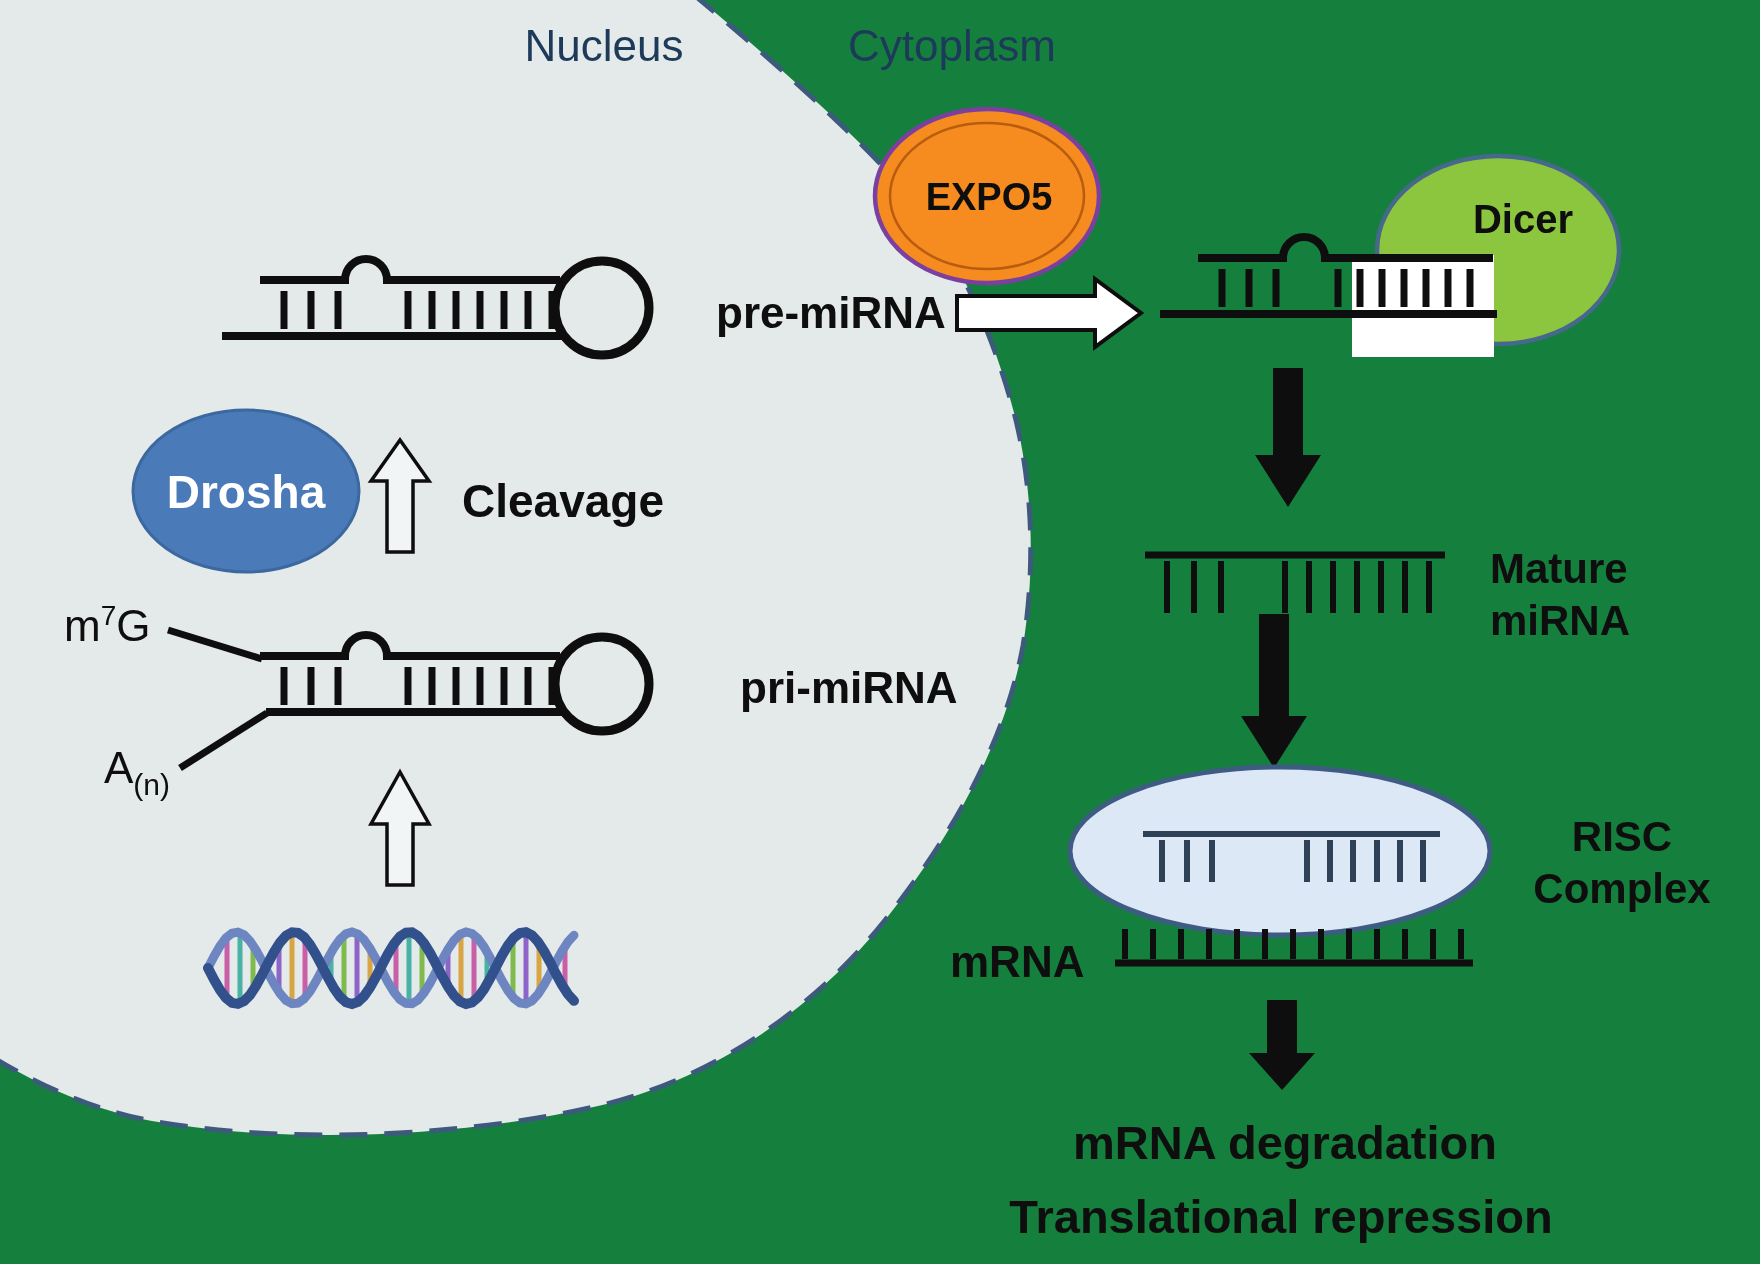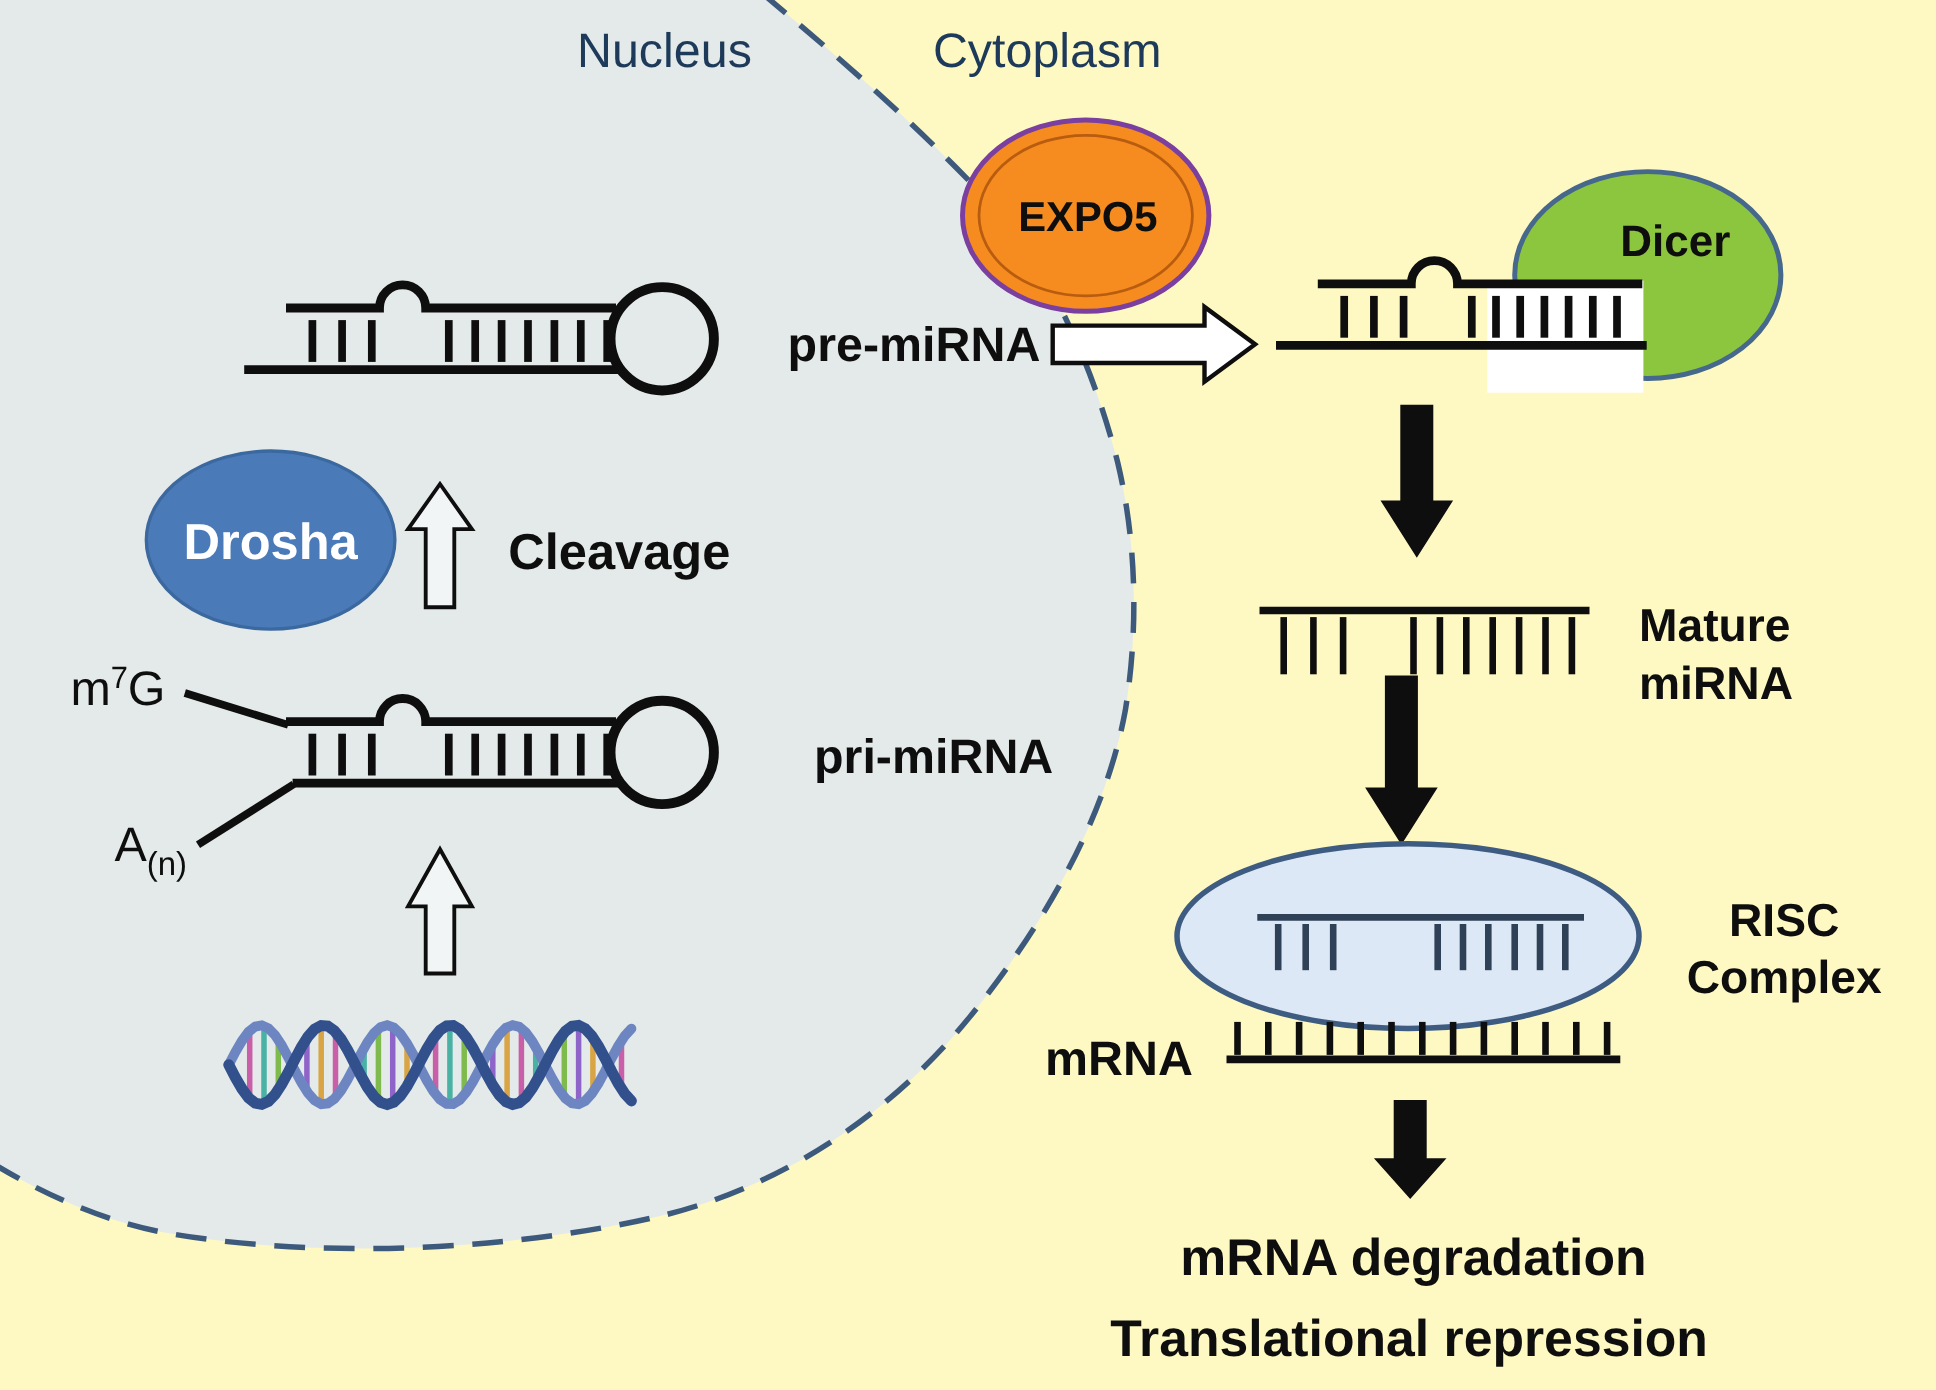--- a/index.html
+++ b/index.html
@@ -1,16 +1,16 @@
 <!DOCTYPE html>
 <html style="--background: #ffffff; --nucleus-fill: #e4eae9; --membrane-dash: #3d5a7d; --compartment-text: #1e3a5a; --diagram-black: #0e0e0e; --expo5-fill: #f68b1f; --expo5-border: #7b3fa0; --expo5-inner-ring: #b85c10; --drosha-fill: #4a7ab8; --drosha-border: #3b689f; --dicer-fill: #8cc63e; --dicer-border: #45688c; --risc-fill: #dde8f6; --risc-border: #3e5c82; --risc-strand: #2e4156; --up-arrow-fill: #f2f5f5; --dna-strand-dark: #32508c; --dna-strand-light: #6d86c2; --dna-rung-1: #c95fa8; --dna-rung-2: #49b2a5; --dna-rung-3: #7fba4c; --dna-rung-4: #8e64c8; --dna-rung-5: #d9a443;"><head>
 <meta charset="utf-8">
 <style>
   html,body{margin:0;padding:0;background:#fff;}
-  .canvas{position:relative;width:1760px;height:1264px;background:#fef9c3;overflow:hidden;
+  .canvas{position:relative;width:1760px;height:1264px;background:#15803d;overflow:hidden;
           font-family:"Liberation Sans", sans-serif;}
   svg{display:block;}
   text{font-family:"Liberation Sans", sans-serif;}
   .nucleus-fill{fill:var(--nucleus-fill);}
   .membrane{fill:none;stroke:var(--membrane-dash);stroke-width:5;stroke-dasharray:28 17;}
   .t-comp{font-size:44px;font-weight:400;fill:var(--compartment-text);}
   .t-black-bold{font-weight:bold;fill:var(--diagram-black);}
   .t-44{font-size:44px;} .t-42{font-size:42px;} .t-46{font-size:46px;} .t-47{font-size:47px;}
   .t-38{font-size:38px;} .t-40{font-size:40px;}
   .t-plain{font-weight:400;fill:var(--diagram-black);font-size:44px;}

